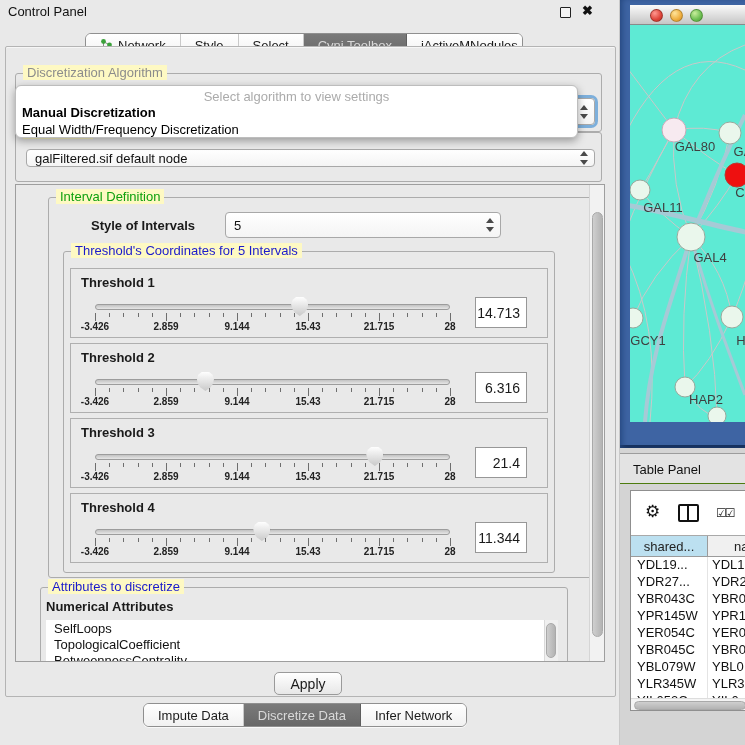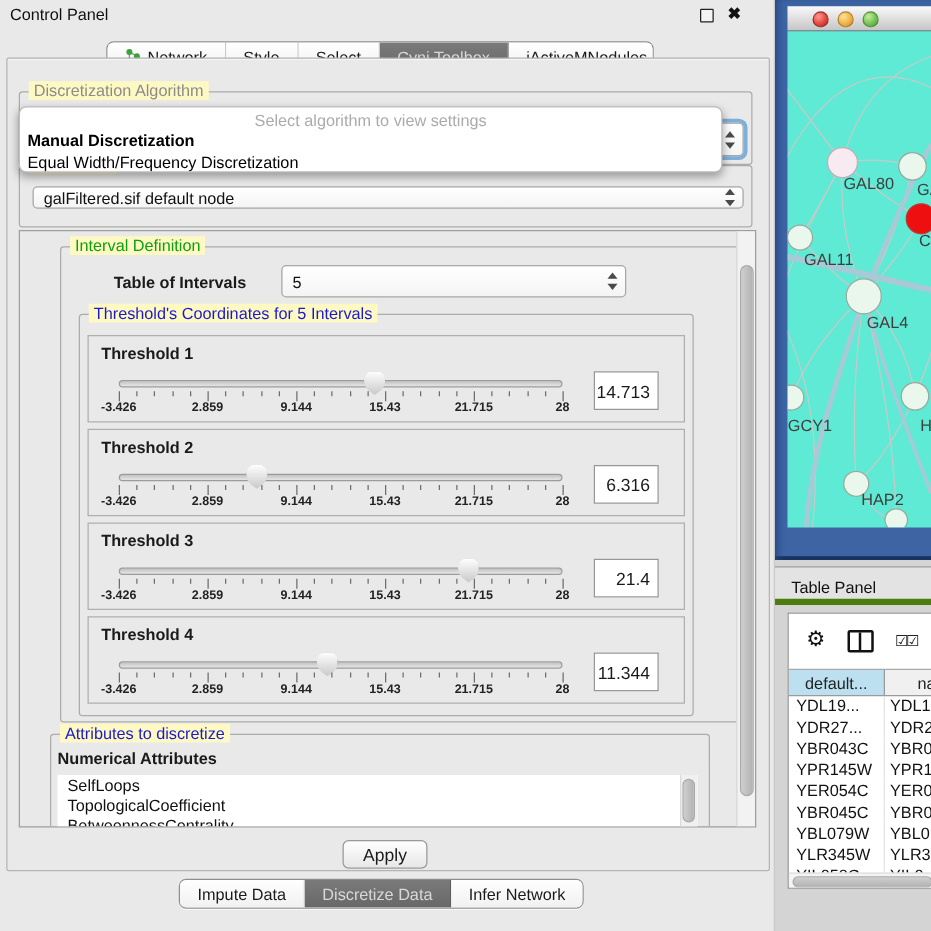--- a/index.html
+++ b/index.html
@@ -89,21 +89,21 @@
   #right-col { left:620px; top:0; width:125px; height:745px; background:#D4D4D4; }
   #net-frame { left:0; top:0; width:125px; height:448px; background:#3E64A3; box-shadow:inset 4px 0 6px -2px #24477F, inset 0 -3px 0 #16305C; }
   #net-titlebar { left:10px; top:5px; width:115px; height:20px; background:linear-gradient(#FAFAFA,#C6C6C6); border-bottom:1px solid #8A8A8A; }
   .light { position:absolute; top:3.5px; width:13px; height:13px; border-radius:50%; }
   #light-red { left:20px; background:radial-gradient(circle at 35% 30%, #FF9890, #DE443A 60%, #AE3028); border:1px solid rgba(110,30,22,.55); }
   #light-yellow { left:40px; background:radial-gradient(circle at 35% 30%, #FFE49A, #EFAE3F 60%, #C9872B); border:1px solid rgba(130,95,25,.55); }
   #light-green { left:60px; background:radial-gradient(circle at 35% 30%, #C8EE9C, #6DBE52 60%, #4F9A3C); border:1px solid rgba(55,110,35,.55); }
   #net-canvas { left:10px; top:25px; width:115px; height:397px; background:#5eead4; overflow:hidden; }
   #net-svg text { font-family:"Liberation Sans", sans-serif; font-size:13px; fill:#3F3F3F; }
 
-  #tablepanel-strip { left:0; top:453px; width:125px; height:31px; background:#E3E3E3; border-top:1px solid #9C9C9C; border-bottom:5px solid #4d7c0f; }
+  #tablepanel-strip { left:0; top:453px; width:125px; height:31px; background:#E3E3E3; border-top:1px solid #9C9C9C; border-bottom:1px solid #4d7c0f; }
   #tablepanel-title { left:13px; top:8px; font-size:13px; color:#111; }
 
   #table-container { left:10px; top:490px; width:118px; height:221px; background:#FFFFFF; border:1px solid #8F8F8F; overflow:hidden; }
   #tp-toolbar { left:0; top:0; width:118px; height:44px; background:#FFFFFF; }
   #gear-icon { left:14px; top:12px; font-size:17px; color:#111; line-height:1; }
   #columns-icon { left:47px; top:13px; width:21px; height:18px; border:2px solid #111; border-radius:2px; }
   #columns-icon:before { content:""; position:absolute; left:7px; top:0; width:2px; height:14px; background:#111; }
   #selectall-icon { left:85px; top:15px; font-size:12px; letter-spacing:-2px; color:#222; }
   #tp-header { left:0; top:44px; width:200px; height:22px; display:flex; border-top:1px solid #A9A9A9; border-bottom:1px solid #9B9B9B; }
   .hcell { font-size:13px; color:#222; display:flex; align-items:center; justify-content:center; height:100%; }
@@ -172,21 +172,21 @@
       <div id="tabledata-combo" class="combo">
         <span>galFiltered.sif default node</span>
         <div class="spinner"></div>
       </div>
     </div>
 
     <div id="scrollpane" class="abs">
 
       <div id="interval-group" class="grp">
         <div id="interval-legend" class="legend">Interval Definition</div>
-        <div id="noi-label" class="abs">Table of Intervals</div>
+        <div id="noi-label" class="abs">Style of Intervals</div>
         <div id="noi-combo" class="combo">
           <span>5</span>
           <div class="spinner"></div>
         </div>
 
         <div id="thr-group" class="grp">
           <div id="thr-legend" class="legend">Threshold's Coordinates for 5 Intervals</div>
           <div id="thr-container">
   <div class="thr-panel" style="top: 16px;">
     <div class="t-label">Threshold 1</div>
@@ -466,21 +466,21 @@
     <div id="tablepanel-title" class="abs">Table Panel</div>
   </div>
 
   <div id="table-container" class="abs">
     <div id="tp-toolbar" class="abs">
       <div id="gear-icon" class="abs">⚙</div>
       <div id="columns-icon" class="abs"></div>
       <div id="selectall-icon" class="abs">☑☑</div>
     </div>
     <div id="tp-header" class="abs">
-      <div id="hcell-0" class="hcell">default...</div>
+      <div id="hcell-0" class="hcell">shared...</div>
       <div id="hcell-1" class="hcell">na</div>
     </div>
     <div id="tp-rows" class="abs">
         <div class="trow">
           <div class="tcell0">YDL19...</div>
           <div class="tcell1">YDL1</div>
         </div>
         <div class="trow">
           <div class="tcell0">YDR27...</div>
           <div class="tcell1">YDR2</div>

